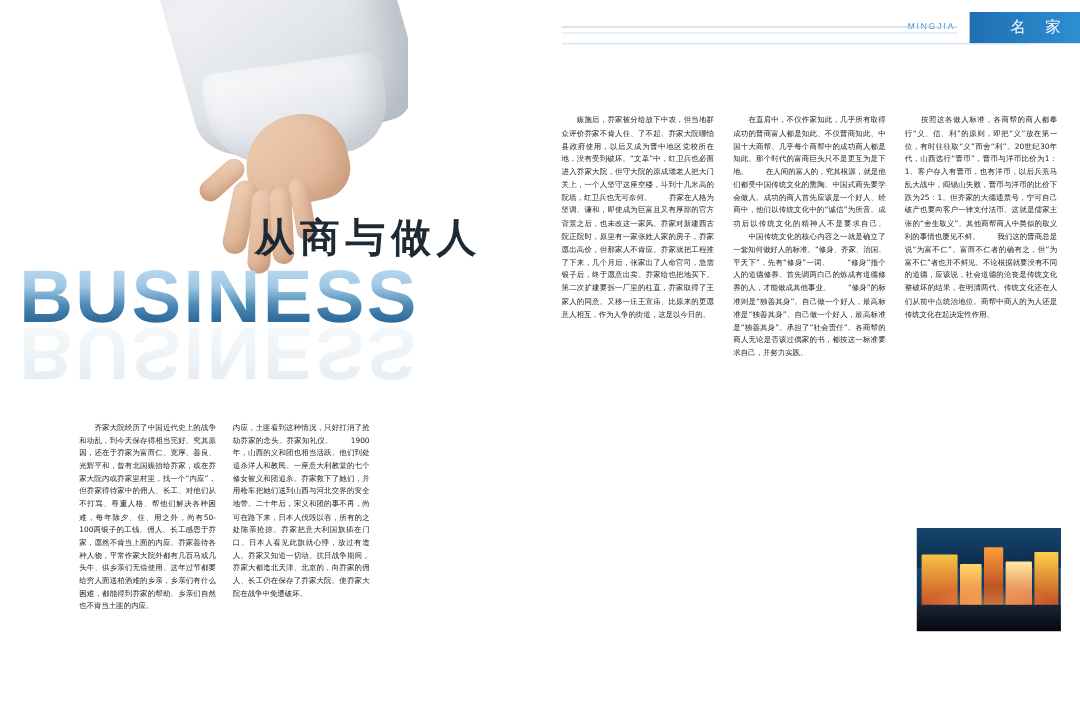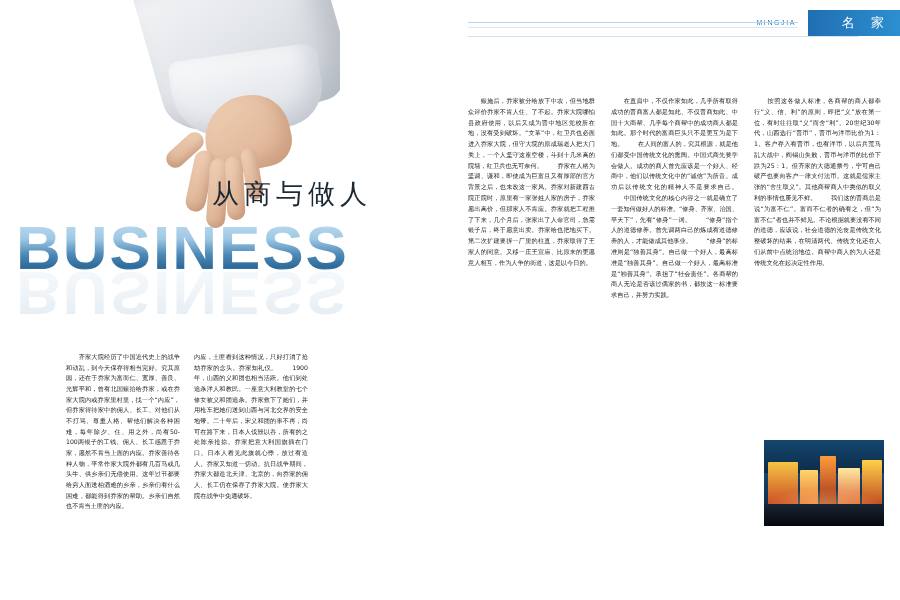--- a/index.html
+++ b/index.html
@@ -14,21 +14,21 @@
   .sleeve{position:absolute;left:30px;top:-30px;width:190px;height:150px;background:linear-gradient(160deg,#f3f4f6 0%,#e3e6ea 45%,#c9ced5 100%);transform:rotate(-16deg);border-bottom-left-radius:60px 40px;border-bottom-right-radius:30px 50px;box-shadow:inset -18px -10px 26px rgba(150,158,168,.45);}
   .sleeve2{position:absolute;left:52px;top:52px;width:150px;height:80px;background:linear-gradient(170deg,#fafbfc,#d8dce2);transform:rotate(-8deg);border-radius:10px 14px 40px 50px;box-shadow:inset -10px -8px 20px rgba(160,168,178,.4);}
   .palm{position:absolute;left:84px;top:96px;width:86px;height:74px;background:linear-gradient(150deg,#f0cfb4,#dcb091);border-radius:44px 38px 26px 30px;transform:rotate(-12deg);box-shadow:inset -8px -8px 16px rgba(170,120,90,.35);}
   .finger{position:absolute;background:linear-gradient(120deg,#f1d2b8,#d9ab8c);border-radius:14px;box-shadow:inset -3px -3px 7px rgba(165,115,85,.35);}
   .f1{left:70px;top:150px;width:20px;height:62px;transform:rotate(12deg);}
   .f2{left:88px;top:158px;width:19px;height:70px;transform:rotate(4deg);}
   .f3{left:106px;top:156px;width:18px;height:64px;transform:rotate(-3deg);}
   .f4{left:124px;top:148px;width:16px;height:52px;transform:rotate(-10deg);}
   .thumb{left:56px;top:128px;width:18px;height:44px;transform:rotate(48deg);}
 
-  .title-cn{position:absolute;left:212px;top:176px;font-size:27px;letter-spacing:5px;color:#1d2a33;font-family:"DejaVu Sans",sans-serif;font-weight:normal;}
+  .title-cn{position:absolute;left:212px;top:176px;font-size:33px;letter-spacing:5px;color:#1d2a33;font-family:"DejaVu Sans",sans-serif;font-weight:bold;}
   .business{position:absolute;left:16px;top:212px;font-size:62px;font-weight:bold;letter-spacing:2px;
     background:linear-gradient(180deg,#cfe6f5 0%,#9ec7e4 38%,#4c89b6 60%,#2d6a99 78%,#bcd9ee 100%);
     -webkit-background-clip:text;background-clip:text;color:transparent;font-family:"Liberation Sans",sans-serif;}
   .business-ref{position:absolute;left:16px;top:258px;font-size:62px;font-weight:bold;letter-spacing:2px;
     transform:scaleY(-1);opacity:.22;
     background:linear-gradient(180deg,#7fa9c6,#eaf3fa);-webkit-background-clip:text;background-clip:text;color:transparent;
     font-family:"Liberation Sans",sans-serif;}
 
   .lcols{position:absolute;left:66px;top:352px;width:360px;display:flex;gap:14px;}
   .lcol{width:114px;font-size:6.2px;line-height:1.72;color:#222;text-align:justify;font-family:"DejaVu Sans",sans-serif;}

